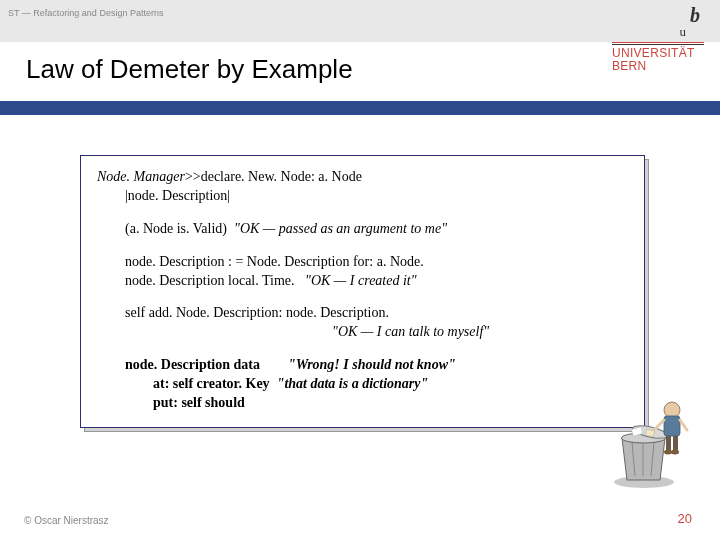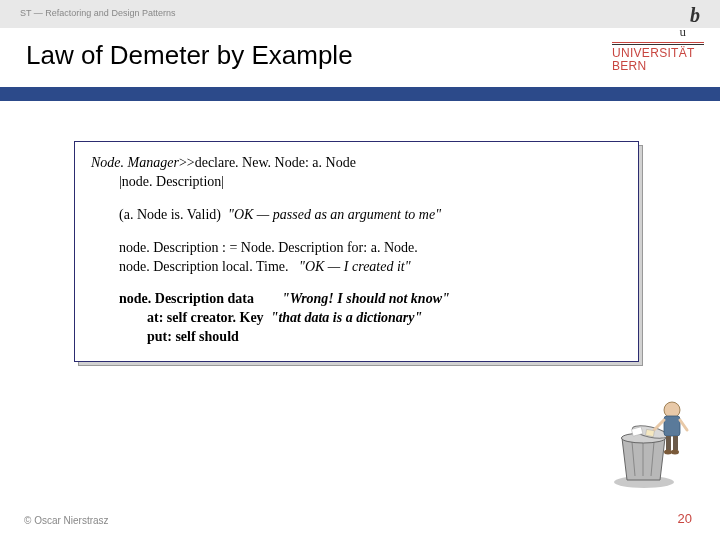--- a/index.html
+++ b/index.html
@@ -6,23 +6,23 @@
   body {
     width: 720px;
     height: 540px;
     font-family: Arial, Helvetica, sans-serif;
     background: #fff;
     position: relative;
     overflow: hidden;
   }
   .header-bar {
     width: 100%;
-    height: 28px;
+    height: 42px;
     background: #e8e8e8;
-    padding: 8px 12px 0 20px;
+    padding: 8px 12px 0 8px;
     font-size: 9px;
     color: #888;
   }
   .logo-area {
     position: absolute;
     top: 4px;
     right: 16px;
     width: 92px;
     text-align: left;
   }
@@ -70,21 +70,21 @@
     width: 100%;
     height: 14px;
     background: #2c4a8a;
   }
   .content {
     padding: 40px 60px 0 70px;
   }
   .code-box {
     position: relative;
     width: 565px;
-    margin: 0 auto 0 4px;
+    margin: 0 auto 0 10px;
   }
   .code-shadow {
     position: absolute;
     top: 4px; left: 4px; right: -4px; bottom: -4px;
     background: #d2d2d2;
     border: 1px solid #999;
   }
   .code-inner {
     position: relative;
     background: #fff;
@@ -163,20 +163,26 @@
         </div>
       </div>
 
       <div class="block">
         <div class="indent">node. Description : = Node. Description for: a. Node.</div>
         <div class="indent">
           <span>node. Description local. Time.</span>&nbsp;&nbsp;&nbsp;<span class="it">"OK — I created it"</span>
         </div>
       </div>
 
+      <div class="block">
+        <div class="indent">self add. Node. Description: node. Description.</div>
+        <div style="padding-left:235px;">
+          <span class="it">"OK — I can talk to myself"</span>
+        </div>
+      </div>
 
       <div>
         <div class="indent">
           <span class="bold">node. Description data</span>&nbsp;&nbsp;&nbsp;&nbsp;&nbsp;&nbsp;&nbsp;&nbsp;<span class="bold-it">"Wrong! I should not know"</span>
         </div>
         <div class="indent2">
           <span class="bold">at: self creator. Key</span>&nbsp;&nbsp;<span class="bold-it">"that data is a dictionary"</span>
         </div>
         <div class="indent2 bold">put: self should</div>
       </div>

